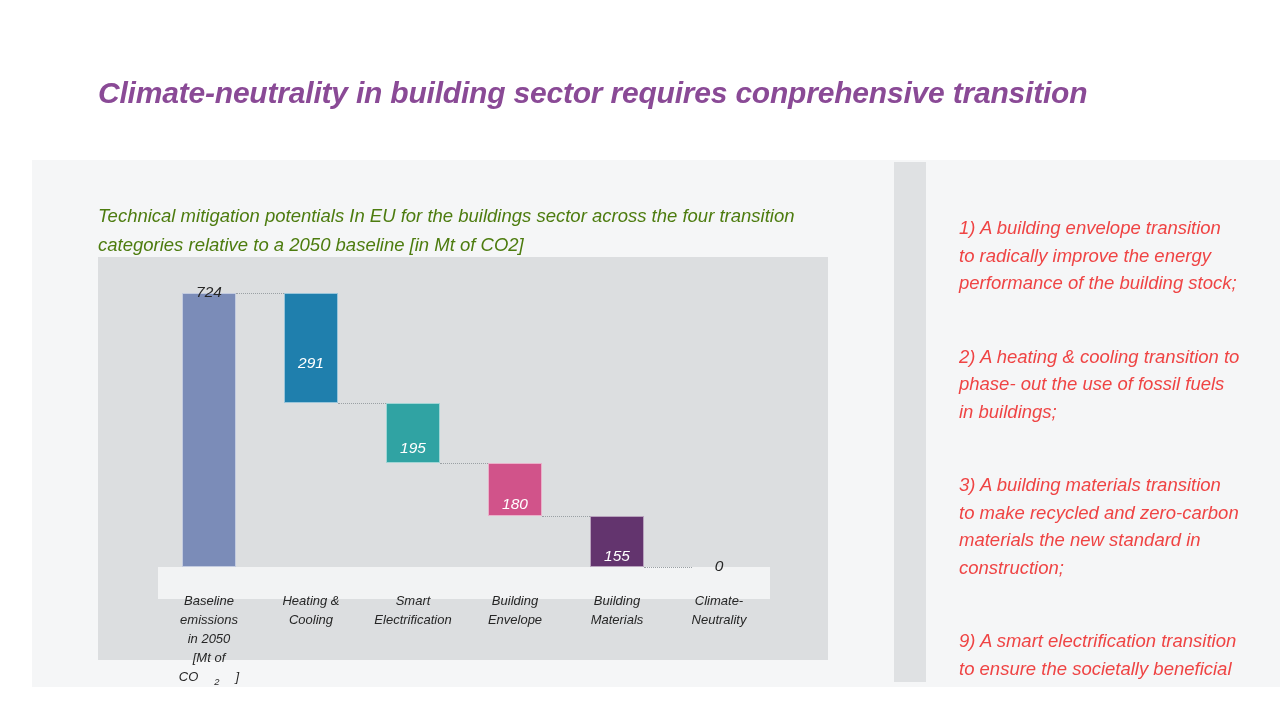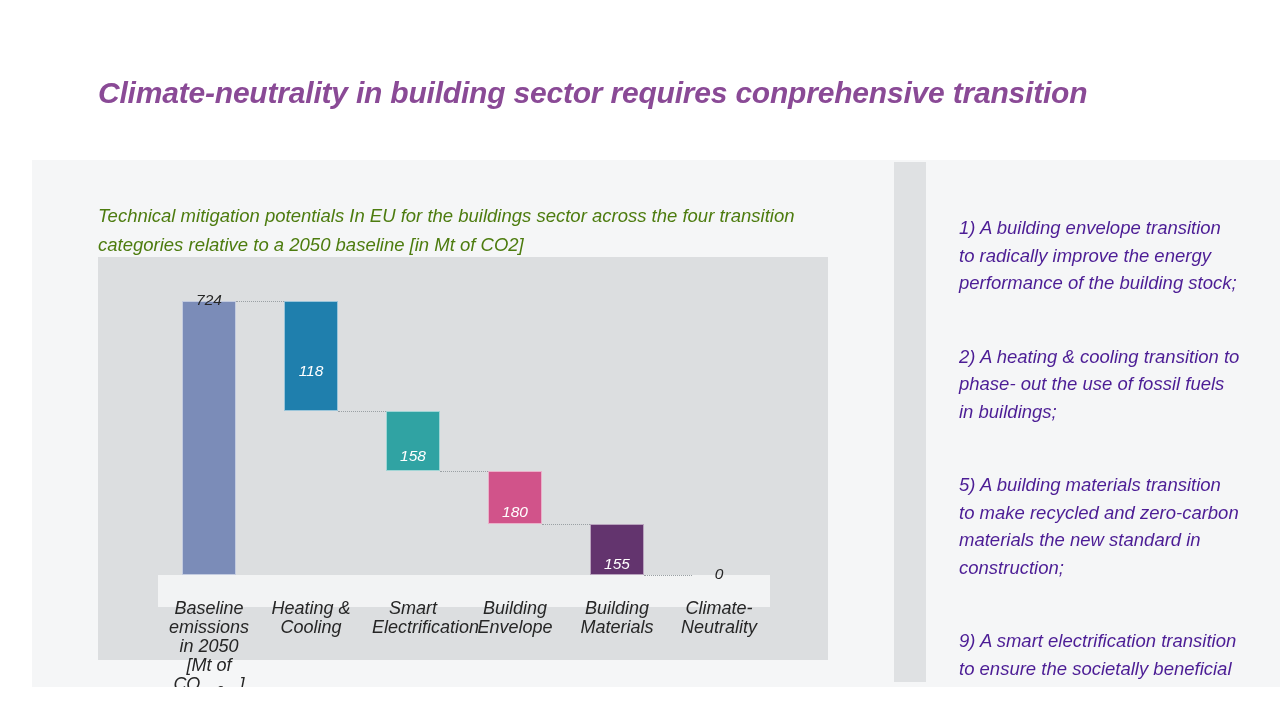--- a/index.html
+++ b/index.html
@@ -38,49 +38,49 @@
   .subtitle {
     position: absolute; left: 50px; top: 153px; width: 760px;
     font-size: 18.5px; color: #4d7c0f; line-height: 29px;
   }
 
   .chart-panel {
     position: absolute; left: 66px; top: 225px; width: 730px; height: 403px;
     background: #DCDEE0;
   }
   .plot {
-    position: absolute; left: 0; top: 16px; width: 730px; height: 403px;
+    position: absolute; left: 0; top: 8px; width: 730px; height: 403px;
   }
   .axis-line {
     position: absolute; left: 60px; top: 302px; width: 612px; height: 2px;
     background: #F2F3F4;
   }
   .bar {
     position: absolute; border: 1px solid rgba(255,255,255,0.55);
   }
   .bar-value {
     position: absolute; width: 100%; text-align: center;
     font-size: 15.5px; color: #ffffff;
   }
   .bar-value.outside { color: #262626; }
   .connector {
     position: absolute; height: 0; border-top: 1px dotted #9aa0a4;
   }
   .cat-label {
     position: absolute; text-align: center;
-    font-size: 18px; color: #262626; line-height: 19px;
+    font-size: 13px; color: #262626; line-height: 19px;
   }
   sub { font-size: 0.72em; }
 
   
   .bullets {
     position: absolute; left: 895px; top: 150px; width: 345px;
   }
   .bullet {
-    font-size: 18.5px; color: #4c1d95; line-height: 27.5px;
+    font-size: 18.5px; color: #ef4444; line-height: 27.5px;
     margin-bottom: 14px;
   }
 
   
   .footer {
     position: absolute; left: 0; top: 655px; width: 1280px; height: 65px;
     background: #ffffff;
   }
 </style>
 </head>
@@ -97,23 +97,23 @@
 
   <div class="subtitle">Technical mitigation potentials In EU for the buildings sector across the four transition categories relative to a 2050 baseline [in Mt of CO2]</div>
 
   <div class="chart-panel">
     <div class="plot">
       <div class="axis-line"></div>
       <div id="bars-layer">
           <div class="bar" style="left: 84px; top: 28px; width: 54px; height: 274px; background: rgb(123, 140, 184);"></div>
           <div class="bar-value outside" style="left: 60px; width: 102px; top: 2px;">724</div>
           <div class="bar" style="left: 186px; top: 28px; width: 54px; height: 110.13px; background: rgb(31, 127, 173);"></div>
-          <div class="bar-value" style="left: 162px; width: 102px; top: 73.0649px;">118</div>
+          <div class="bar-value" style="left: 162px; width: 102px; top: 73.0649px;">291</div>
           <div class="bar" style="left: 288px; top: 138.13px; width: 54px; height: 59.7956px; background: rgb(48, 163, 163);"></div>
-          <div class="bar-value" style="left: 264px; width: 102px; top: 158.028px;">158</div>
+          <div class="bar-value" style="left: 264px; width: 102px; top: 158.028px;">195</div>
           <div class="bar" style="left: 390px; top: 197.925px; width: 54px; height: 52.9834px; background: rgb(209, 83, 138);"></div>
           <div class="bar-value" style="left: 366px; width: 102px; top: 214.417px;">180</div>
           <div class="bar" style="left: 492px; top: 250.909px; width: 54px; height: 51.0912px; background: rgb(99, 52, 110);"></div>
           <div class="bar-value" style="left: 468px; width: 102px; top: 266.454px;">155</div>
           <div class="bar-value outside" style="left: 570px; width: 102px; top: 276px;">0</div>
         </div>
       <div id="connectors-layer">
           <div class="connector" style="left: 138px; top: 28px; width: 48px;"></div>
           <div class="connector" style="left: 240px; top: 138.13px; width: 48px;"></div>
           <div class="connector" style="left: 342px; top: 197.925px; width: 48px;"></div>
@@ -127,21 +127,21 @@
           <div class="cat-label" style="left: 360px; width: 114px; top: 310px;">Building<br>Envelope</div>
           <div class="cat-label" style="left: 462px; width: 114px; top: 310px;">Building<br>Materials</div>
           <div class="cat-label" style="left: 564px; width: 114px; top: 310px;">Climate-<br>Neutrality</div>
         </div>
     </div>
   </div>
 
   <div class="bullets">
     <div class="bullet">1) A building envelope transition to radically improve the energy performance of the building stock;</div>
     <div class="bullet">2) A heating &amp; cooling transition to phase- out the use of fossil fuels in buildings;</div>
-    <div class="bullet">5) A building materials transition to make recycled and zero-carbon materials the new standard in construction;</div>
+    <div class="bullet">3) A building materials transition to make recycled and zero-carbon materials the new standard in construction;</div>
     <div class="bullet">9) A smart electrification transition to ensure the societally beneficial and cost-efficient electrification of buildings.</div>
   </div>
 
   <div class="footer">
     
     
     
 
     
   </div>

